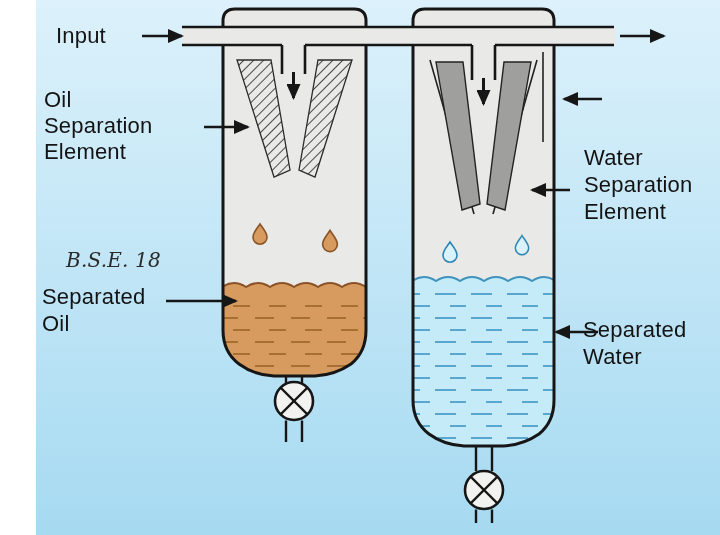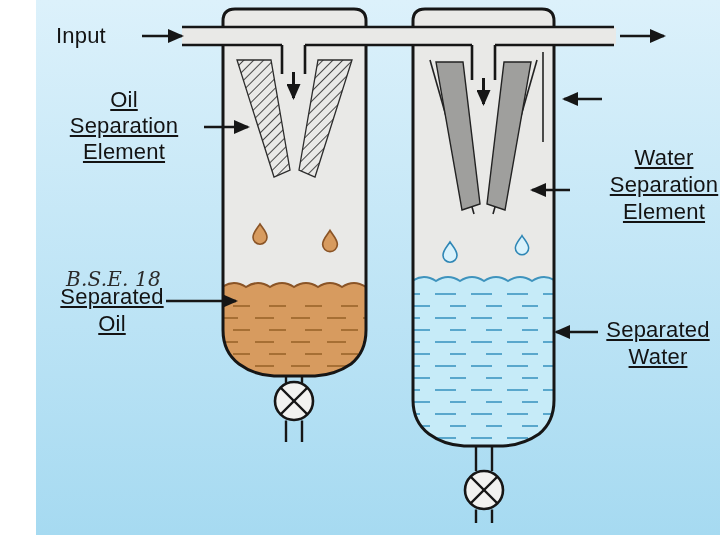--- a/index.html
+++ b/index.html
@@ -1,27 +1,27 @@
 <!DOCTYPE html>
 <html><head>
 <meta charset="utf-8">
 <style>
   html,body{margin:0;padding:0;background:#fff;}
   .stage{position:relative;width:720px;height:535px;overflow:hidden;
          font-family:"Liberation Sans",sans-serif;margin-left:36px;}
   .stage svg{position:absolute;left:0;top:0;}
   .lbl{position:absolute;color:#131313;font-size:22px;line-height:26px;
        white-space:pre-line;letter-spacing:.2px;}
-  .center{text-align:center;text-decoration:underline;}
+  .center{text-align:left;}
   #lbl-input{left:20px;top:23px;}
   #lbl-output{left:642px;top:26px;}
   #lbl-oil-el{left:8px;top:87px;width:160px;}
   #lbl-housing{left:573px;top:88px;}
   #lbl-water-el{left:548px;top:144px;width:160px;line-height:27px;}
-  #lbl-bse{left:30px;top:267px;font:italic 20px "DejaVu Serif",serif;color:#2a2a2a;}
+  #lbl-bse{left:30px;top:248px;font:italic 20px "DejaVu Serif",serif;color:#2a2a2a;}
   #lbl-sep-oil{left:6px;top:283px;width:140px;line-height:27px;}
   #lbl-sep-water{left:547px;top:316px;width:150px;line-height:27px;}
 </style>
 </head>
 <body>
 
 <div class="stage">
 
 <svg width="720" height="535" viewBox="0 0 720 535">
   <defs>

